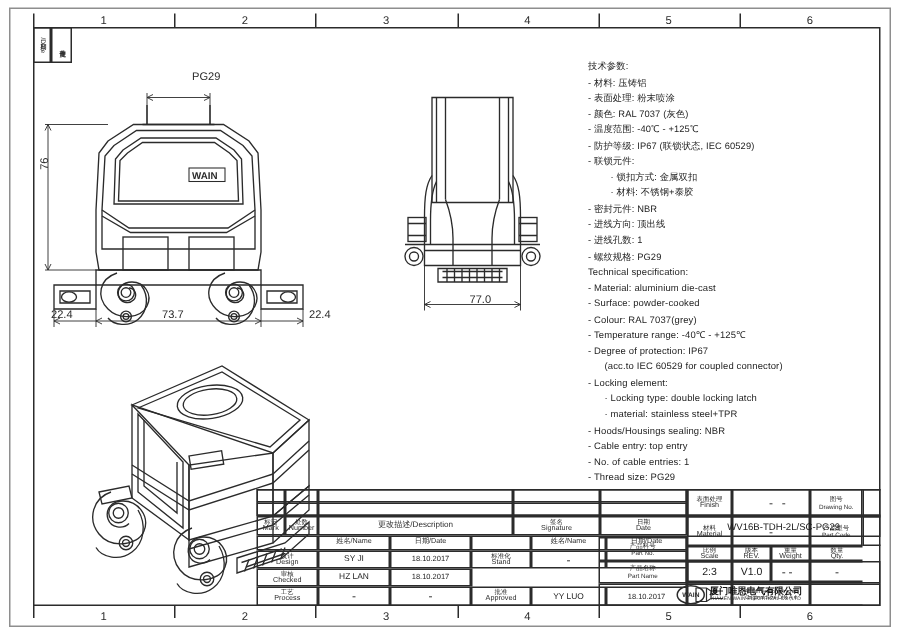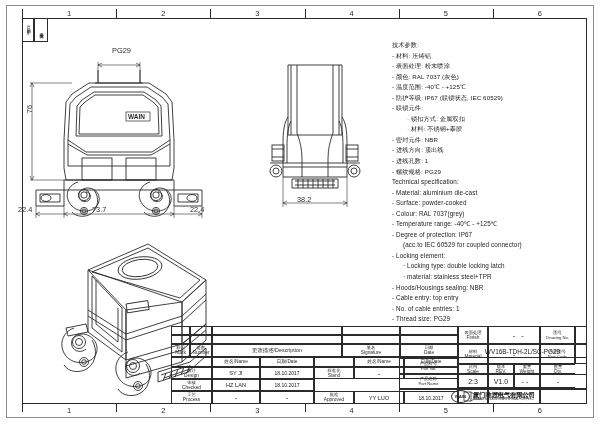--- a/index.html
+++ b/index.html
@@ -56,21 +56,21 @@
         display:flex;align-items:center;justify-content:center;
         font-size:4.4px;font-weight:bold;color:#2b2b2b;}
   .coname{display:flex;flex-direction:column;align-items:center;line-height:1;}
   .co-cn{font-size:6.2px;font-weight:bold;color:#111;white-space:nowrap;}
   .co-en{font-size:3.3px;color:#333;white-space:nowrap;letter-spacing:.1px;}
 
   
   .proj{display:flex;align-items:center;justify-content:center;}
 
   
-  .dim{position:absolute;font-size:7.4px;color:#2b2b2b;white-space:nowrap;}
+  .dim{position:absolute;font-size:7.4px;color:#2b2b2b;white-space:nowrap;margin-left:16px;}
   .dimv{position:absolute;font-size:7.4px;color:#2b2b2b;
         writing-mode:vertical-rl;transform:rotate(180deg);}
 
   svg{display:block;}
   .ln{stroke:#2b2b2b;fill:none;}
 </style>
 </head>
 <body>
 
 <div class="sheet">
@@ -237,21 +237,21 @@
                M63,124 L63,133 M68,124 L68,133 M73,124 L73,133
                M78,124 L78,133 M83,124 L83,133"></path>
     </g>
 
     <g class="ln" stroke-width="0.6">
       <path d="M33,148 L97,148"></path>
       <path d="M33,148 l4,-2 M33,148 l4,2 M97,148 l-4,-2 M97,148 l-4,2"></path>
       <path d="M33,122 L33,152 M97,122 L97,152"></path>
     </g>
   </svg>
-  <div class="dim" style="left:297px;top:195px;">38.2</div>
+  <div class="dim" style="left:297px;top:195px;">77.0</div>
 
   <svg style="position:absolute;left:30px;top:232px;" width="200" height="170" viewBox="0 0 200 170">
     <g class="ln" stroke-width="0.9">
 
       <path d="M58,38 L118,12 L176,48 L152,70 Z"></path>
       <path d="M62,40 L118,16 L170,48 L150,66 Z"></path>
 
       <ellipse cx="110" cy="36" rx="22" ry="11" transform="rotate(-8 110 36)"></ellipse>
       <ellipse cx="110" cy="36" rx="18" ry="8.5" transform="rotate(-8 110 36)"></ellipse>
 

